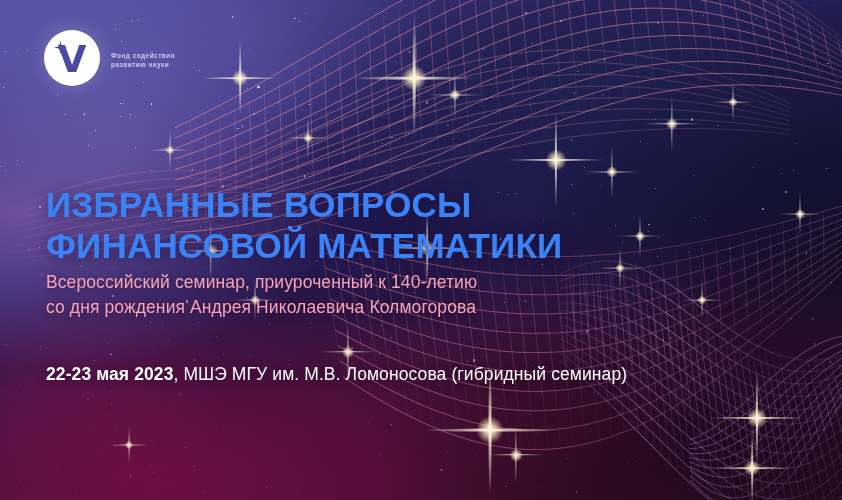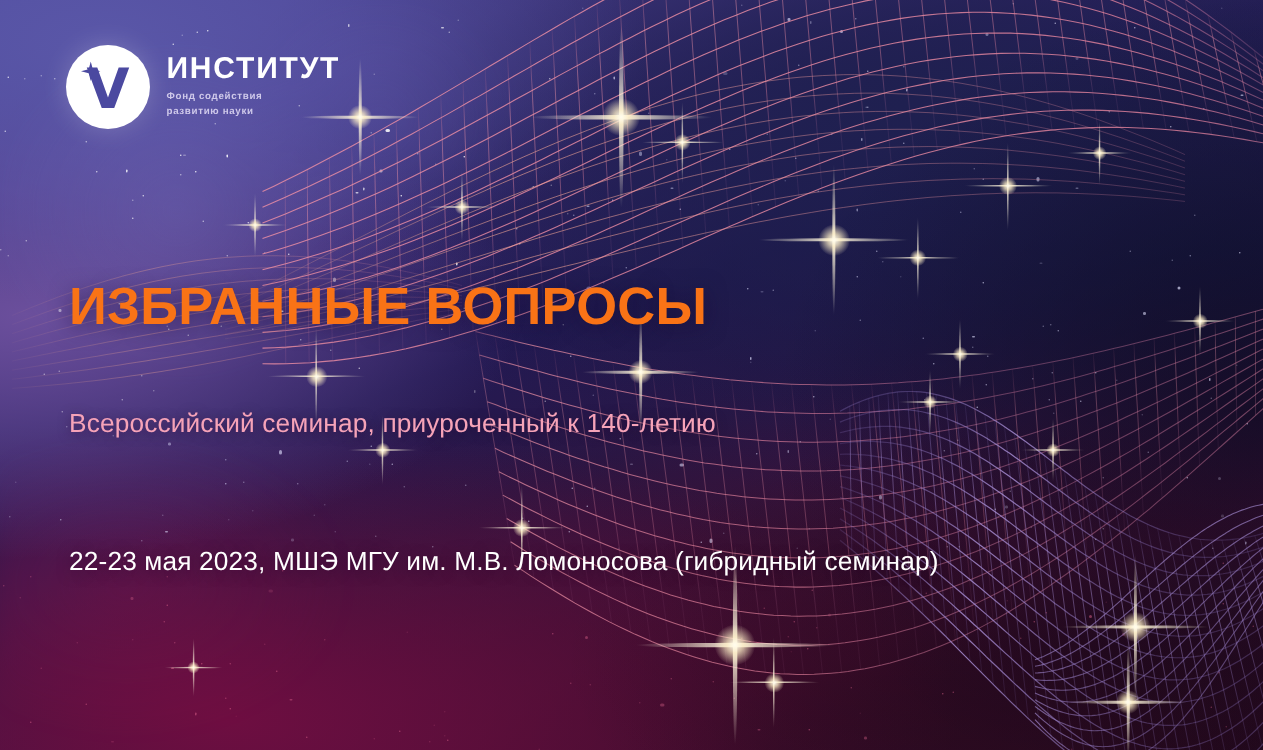--- a/index.html
+++ b/index.html
@@ -77,34 +77,34 @@
     background:linear-gradient(90deg,#f7b39a 0%, #f2a0a8 45%, #f090b4 100%);opacity:.92;}
   .kolm .ktext{
     font-family:"DejaVu Sans",sans-serif;
     font-size:30px;letter-spacing:3.2px;font-weight:400;
     padding:4px 0 5px;line-height:1.08;white-space:nowrap;
     background:linear-gradient(90deg,#f9bfa3 0%, #f6a9a4 38%, #f295ae 70%, #ef8cb6 100%);
     -webkit-background-clip:text;background-clip:text;color:transparent;
   }
 
   
-  .title{position:absolute;left:46px;top:162px;color:#f97316;font-weight:700;
+  .title{position:absolute;left:46px;top:162px;color:#3b82f6;font-weight:700;
     font-size:35px;line-height:1.16;letter-spacing:.2px;
     text-shadow:0 2px 14px rgba(20,10,50,.55);}
   .title .l2{display:block;}
 
   .subtitle{position:absolute;left:46px;top:270px;color:#f6a3b8;font-size:17.5px;
     line-height:1.42;font-weight:400;letter-spacing:.1px;
     text-shadow:0 1px 8px rgba(40,5,40,.5);}
   .subtitle .l2{display:block;}
 
   .dateline{position:absolute;left:46px;top:364px;color:#ffffff;font-size:17.5px;
     font-weight:400;letter-spacing:.1px;white-space:nowrap;
     text-shadow:0 1px 9px rgba(40,5,40,.55);}
-  .dateline b{font-weight:400;}
+  .dateline b{font-weight:700;}
 </style>
 </head>
 <body>
 
 <div id="poster">
 
   <div class="bg-layer bg-base"></div>
   <div class="bg-layer bg-nebula"></div>
   <div class="bg-layer bg-darkright"></div>
 
@@ -887,34 +887,35 @@
     </div>
 
   <div class="vega-logo">
     <div class="vega-mark">
       <span class="vee">V</span>
       <svg class="spark" viewBox="0 0 20 20">
         <path d="M10 0 L12.1 7.9 L20 10 L12.1 12.1 L10 20 L7.9 12.1 L0 10 L7.9 7.9 Z" fill="#4b49a0"></path>
       </svg>
     </div>
     <div class="vega-words">
-      <span class="w2">ИНСТИТУТ</span>
       <span class="vega-tag">
         <span>Фонд содействия</span><br>
         <span>развитию науки</span>
       </span>
     </div>
   </div>
 
 
   <h1 class="title">
     <span>ИЗБРАННЫЕ ВОПРОСЫ</span>
+    <span class="l2">ФИНАНСОВОЙ МАТЕМАТИКИ</span>
   </h1>
 
   <div class="subtitle">
     <span>Всероссийский семинар, приуроченный к 140-летию</span>
+    <span class="l2">со дня рождения Андрея Николаевича Колмогорова</span>
   </div>
 
   <div class="dateline">
     <b>22-23 мая 2023</b><span>, МШЭ МГУ им. М.В. Ломоносова (гибридный семинар)</span>
   </div>
 
 </div>
 
 </body></html>

